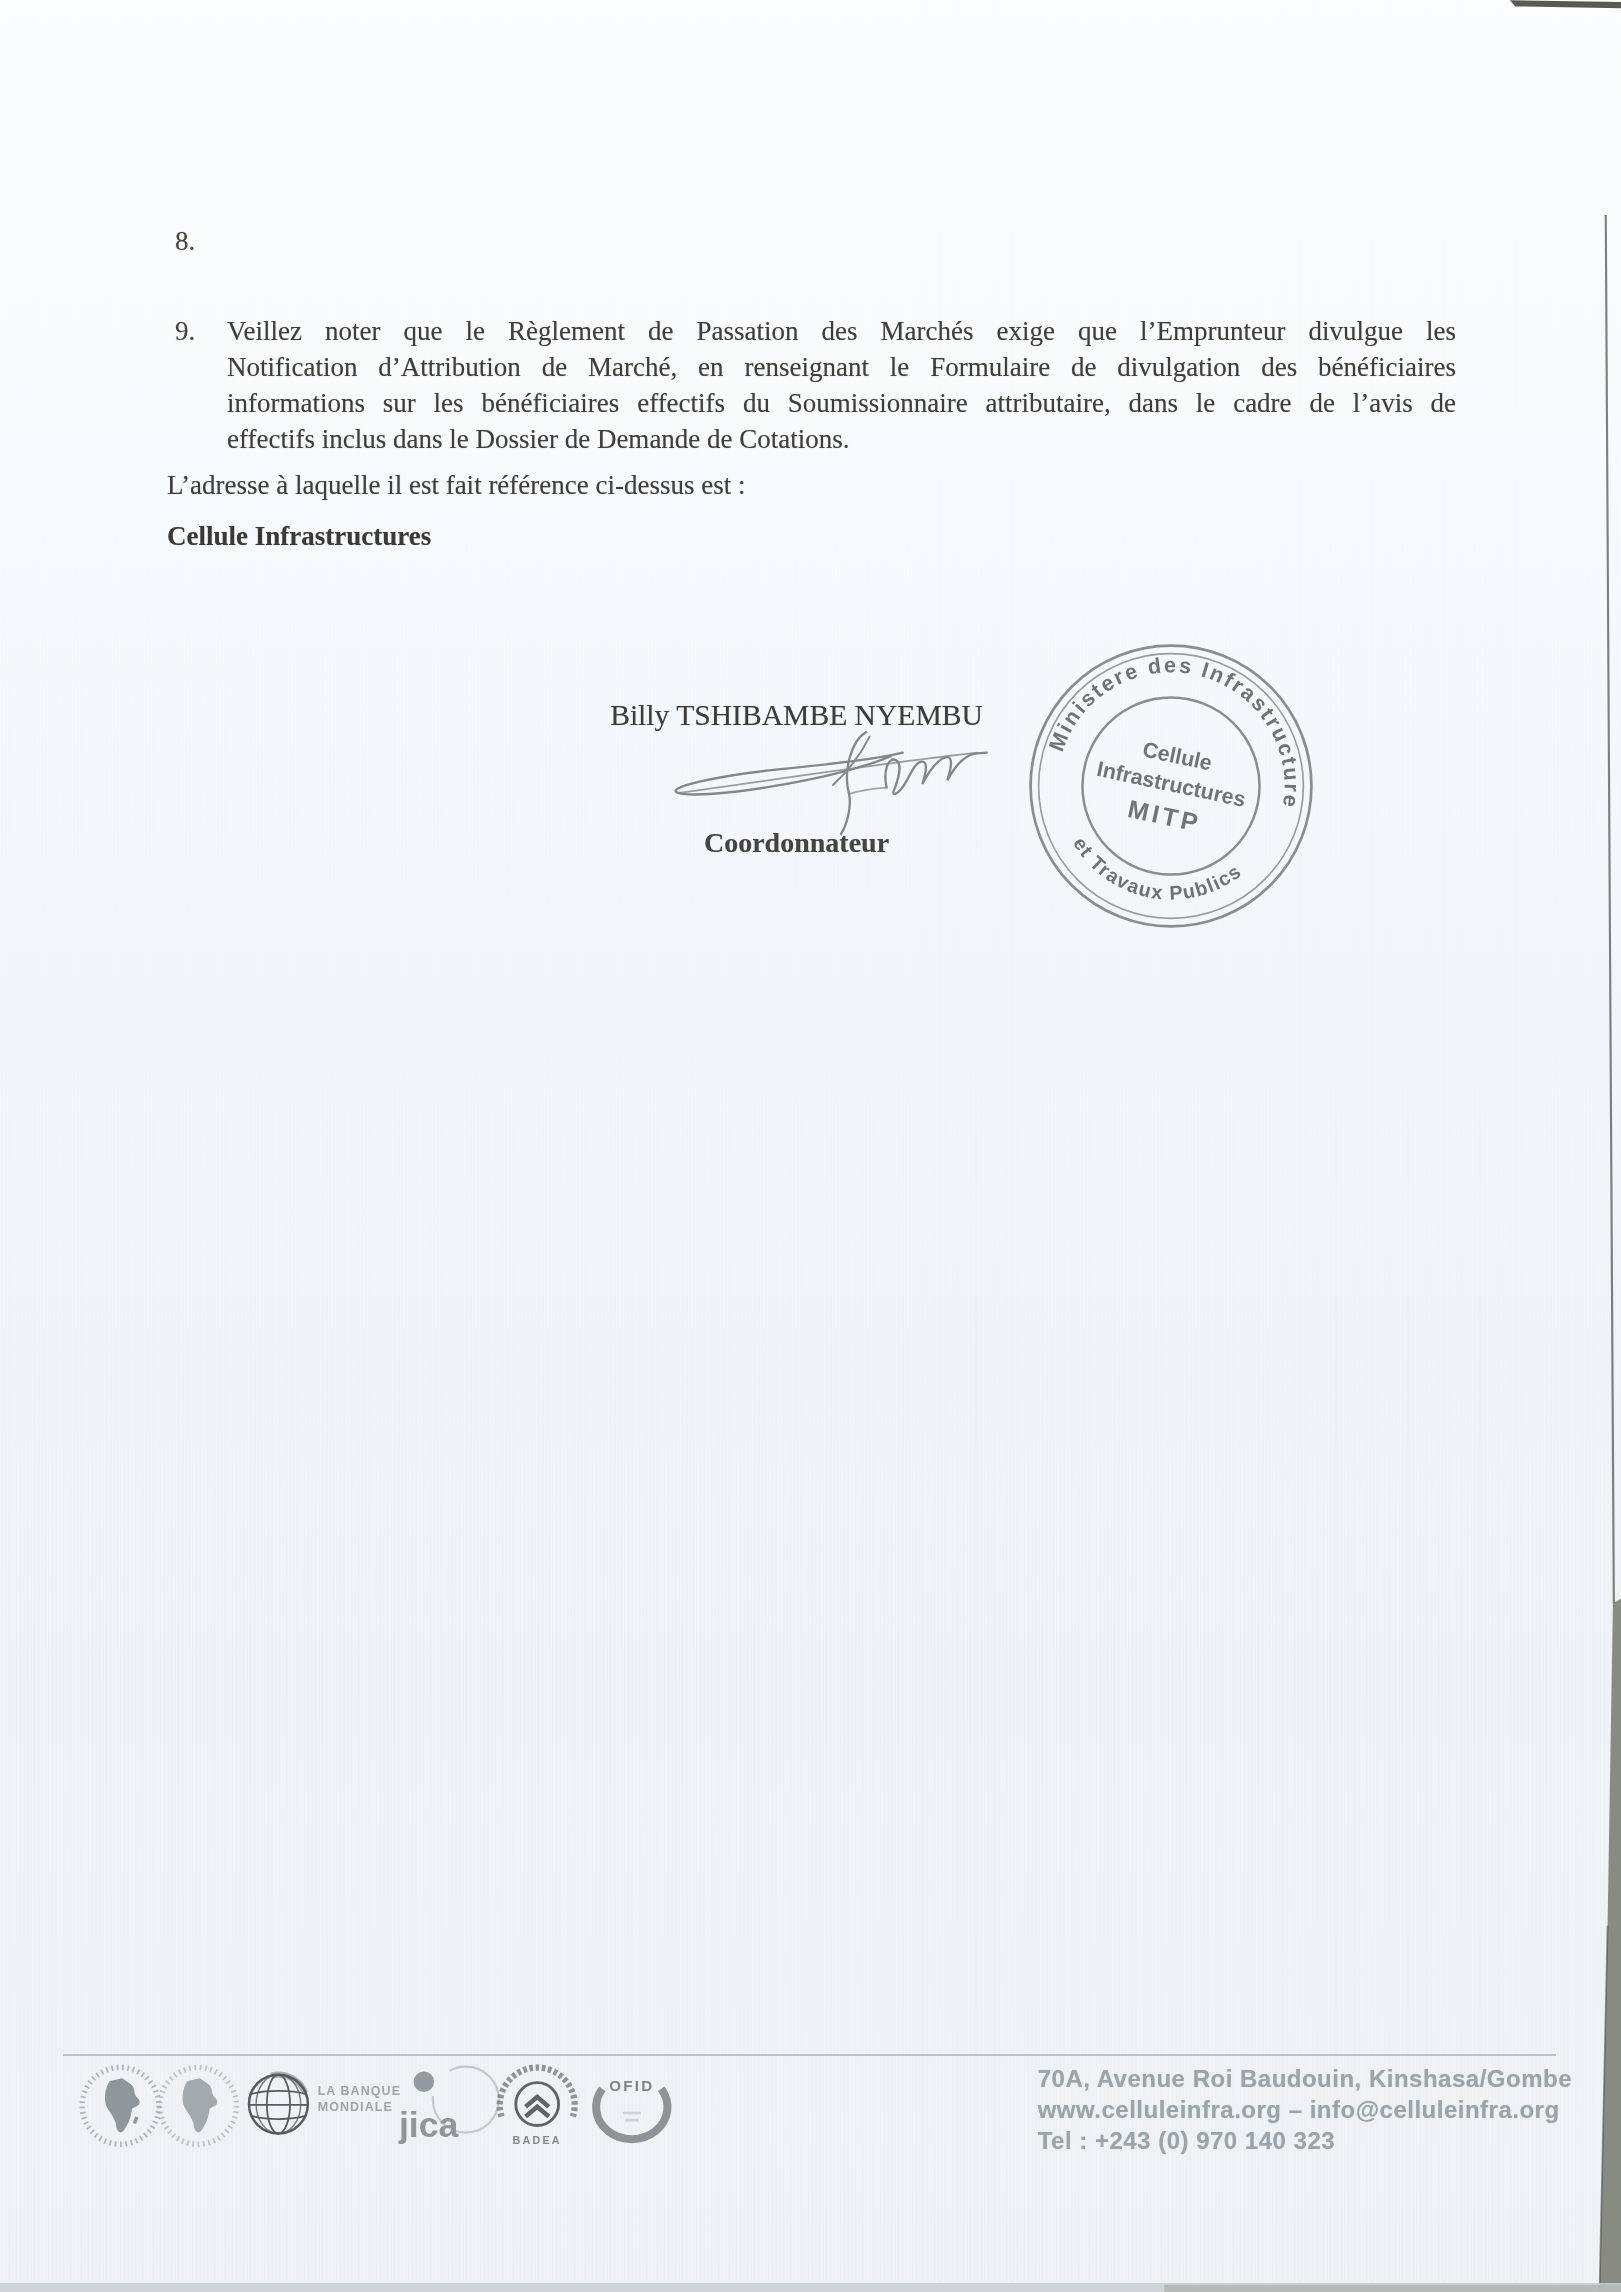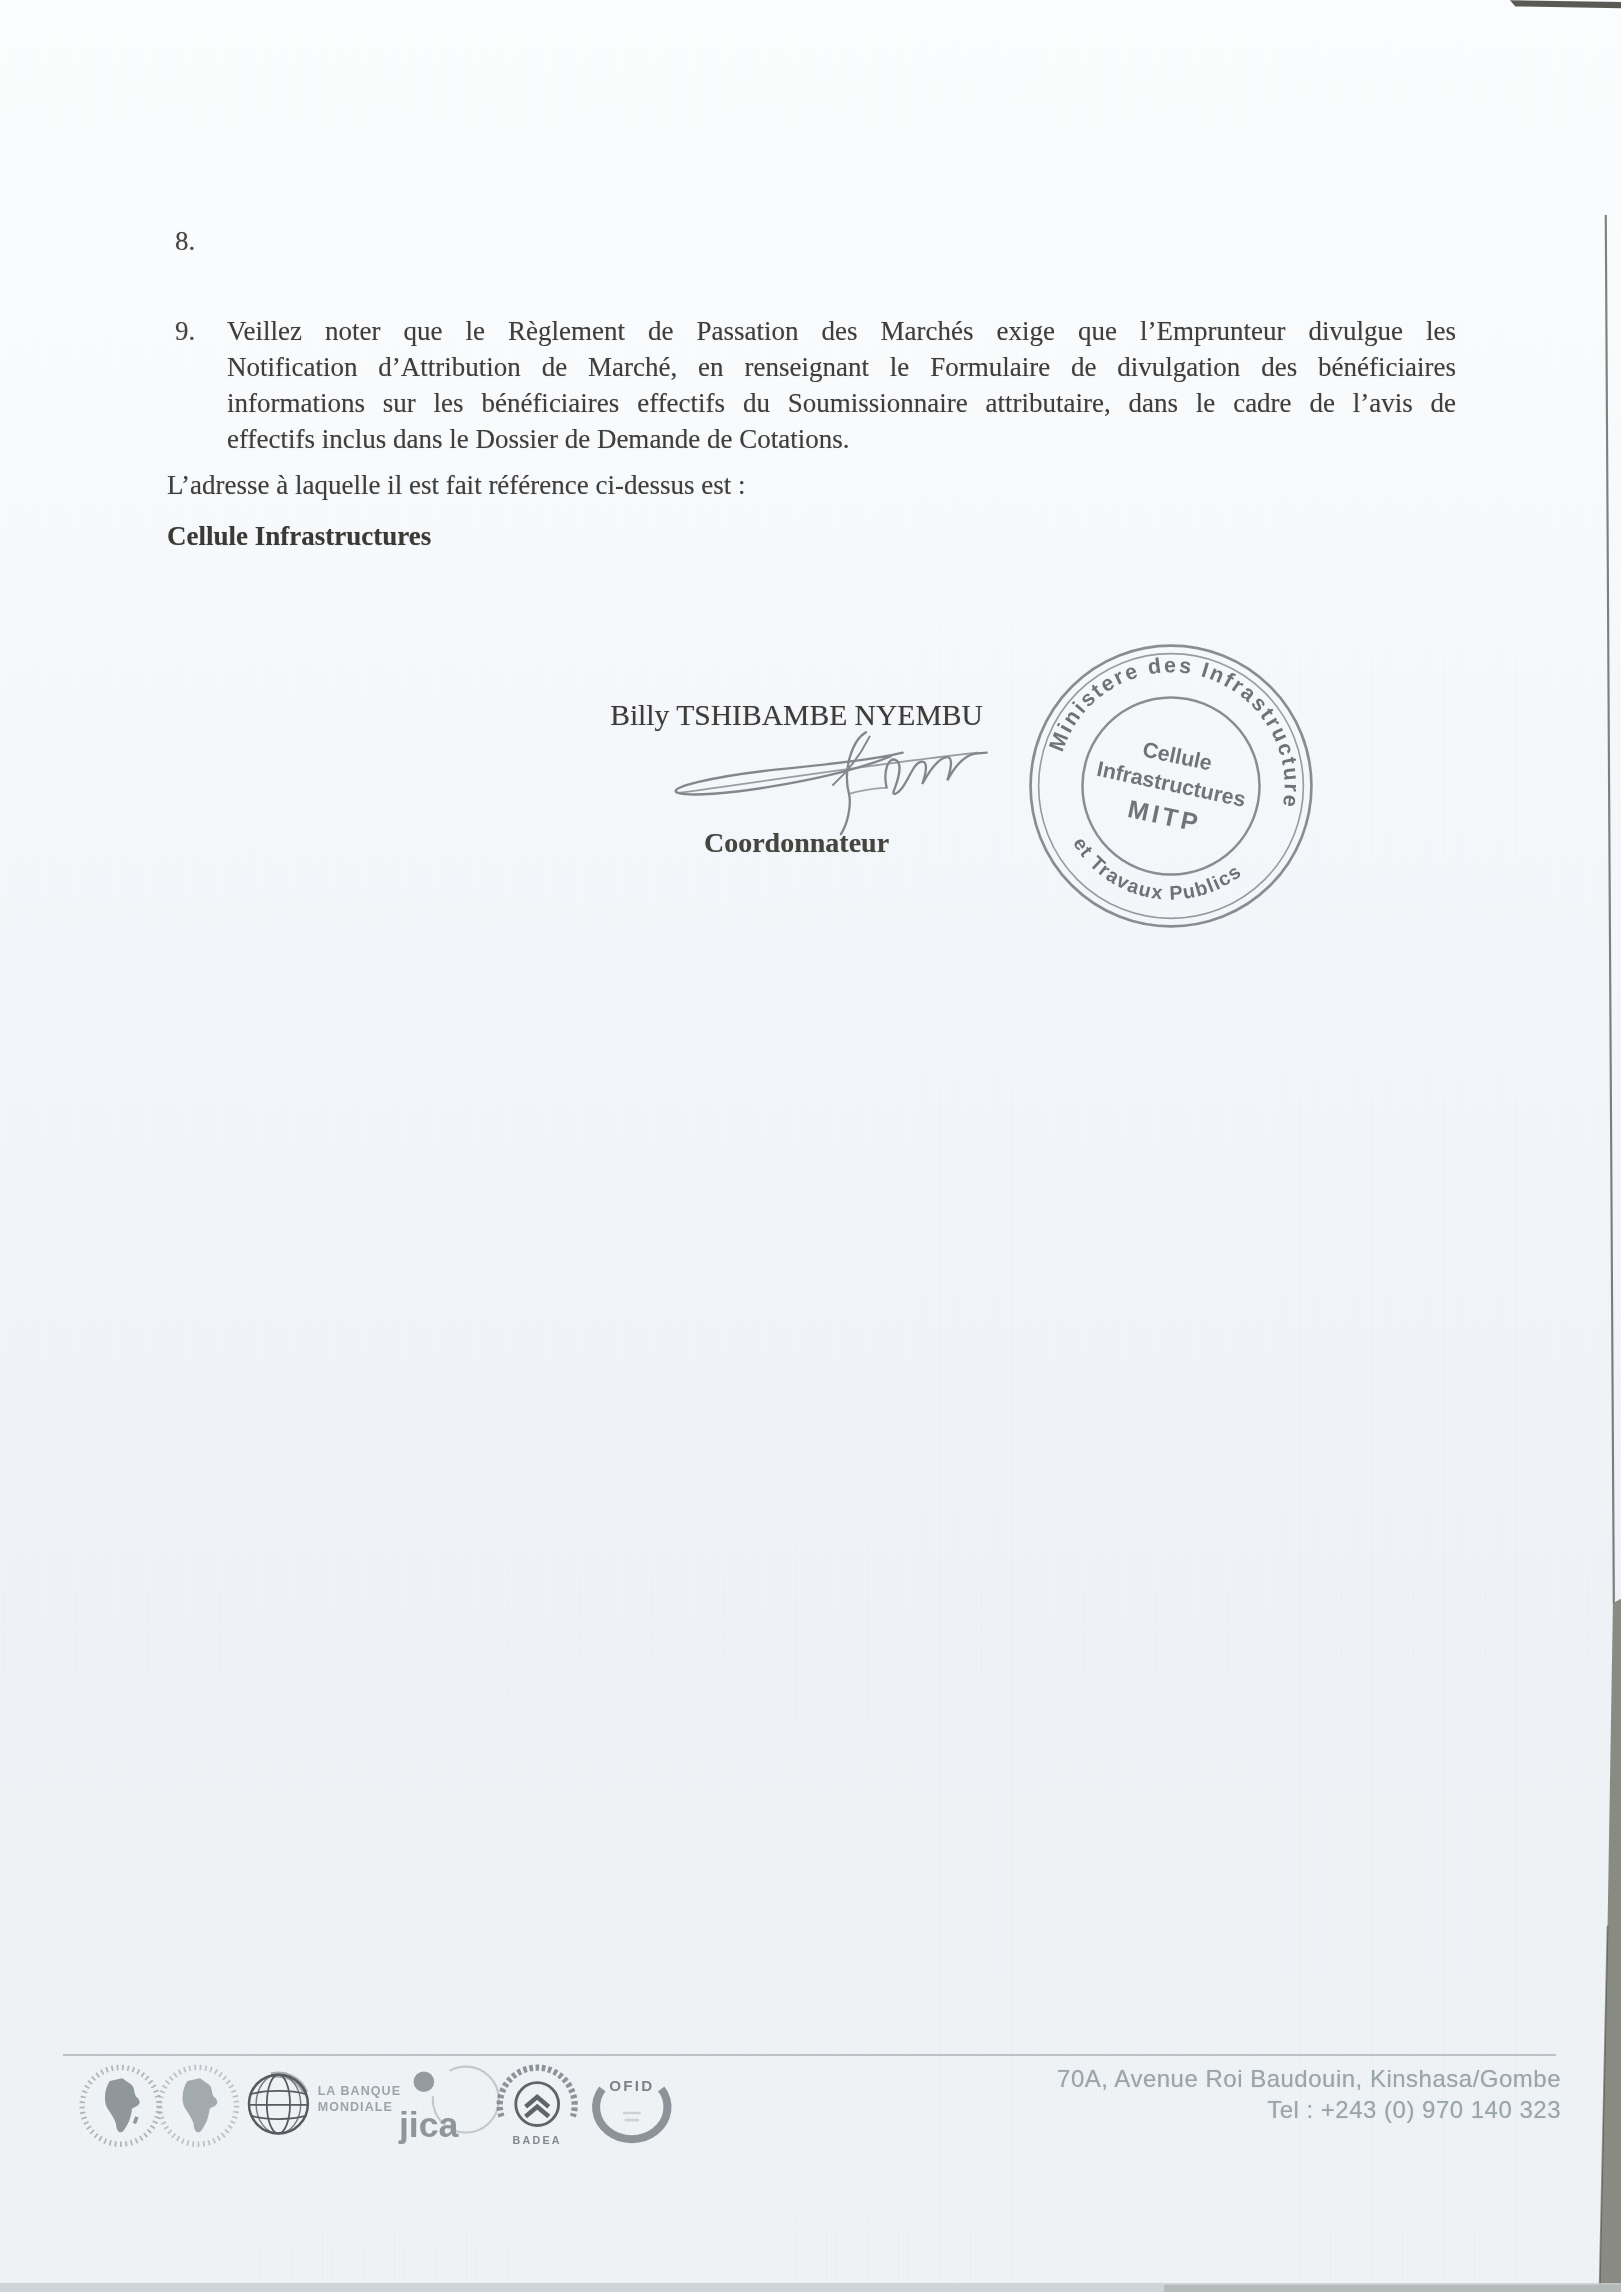--- a/index.html
+++ b/index.html
@@ -16,24 +16,24 @@
   .listnum{position:absolute;left:175px;width:40px;font-size:27px;line-height:36px;
     color:#47453f;text-shadow:0 0 0.9px rgba(64,62,59,.38);}
   .listbody{position:absolute;left:227px;width:1229px;}
   .jline{height:36px;text-align:justify;text-align-last:justify;overflow:hidden;white-space:nowrap;}
   .jline.last{text-align-last:left;}
   .addr{font-weight:bold;color:#3b3936;}
   .sig-name{position:absolute;left:528px;top:699px;width:537px;text-align:center;
     font-size:29.6px;font-weight:normal;color:#3e3c38;text-shadow:0 0 0.9px rgba(60,58,54,.4);}
   .sig-title{position:absolute;left:528px;top:827px;width:537px;text-align:center;
     font-size:28px;color:#46443f;text-shadow:0 0 0.9px rgba(64,62,59,.35);font-weight:bold;}
-  .footer-contact{position:absolute;right:60px;top:2063px;text-align:right;
+  .footer-contact{position:absolute;right:49px;top:2063px;
     font-family:"Liberation Sans","DejaVu Sans",sans-serif;
     font-size:24px;line-height:31px;color:#99a4ab;letter-spacing:0.5px;
-    text-shadow:0 0 0.9px rgba(150,160,168,.5);}
+    text-shadow:0 0 0.9px rgba(150,160,168,.5);font-weight:bold;}
   .footer-rule{position:absolute;left:63px;top:2054px;width:1493px;height:1.8px;
     background:rgba(108,118,124,.38);}
   .overlay{position:absolute;left:0;top:0;pointer-events:none;}
   .stampwrap{position:absolute;left:1010px;top:625px;width:322px;height:322px;opacity:.82;}
   .stamp-txt{font-family:"Liberation Sans","DejaVu Sans",sans-serif;font-weight:bold;}
   .sigwrap{position:absolute;left:618px;top:708px;width:555px;height:152px;opacity:.88;}
   .logos{position:absolute;left:63px;top:2055px;width:645px;height:116px;}
   .wbtxt{font-family:"Liberation Sans","DejaVu Sans",sans-serif;font-weight:bold;}
 </style>
 </head>
@@ -137,20 +137,21 @@
 
     <g transform="translate(636,57)">
       <path d="M -33,-19 A 40,36 0 1 0 33,-19" fill="none" stroke="#8d9398" stroke-width="9"></path>
       <text y="-17" text-anchor="middle" font-family="Liberation Sans, DejaVu Sans, sans-serif" font-weight="bold" font-size="17" letter-spacing="2.5" fill="#7d8388">OFID</text>
       <path d="M -10,8 L 10,8 M -8,16 L 8,16" stroke="#c6cbcf" stroke-width="3" opacity=".8"></path>
     </g>
   </svg>
 
   <div class="footer-contact">
     <div>70A, Avenue Roi Baudouin, Kinshasa/Gombe</div>
+    <div>www.celluleinfra.org – info@celluleinfra.org</div>
     <div>Tel : +243 (0) 970 140 323</div>
   </div>
 
   <svg class="overlay" width="1621" height="2293" viewBox="0 0 1810 2560">
     <path d="M 1686,0 L 1810,2 L 1810,9 L 1692,7 Z" fill="#3c3d35" opacity=".85"></path>
     <path d="M 1793,240 C 1796,720 1799,1320 1802,1790" stroke="#2e2f2c" stroke-width="2.4" fill="none" opacity=".6"></path>
     <path d="M 1801,1790 L 1810,1785 L 1810,2560 L 1786,2560 L 1795,2150 Z" fill="#6f7265" opacity=".8"></path>
     <path d="M 1795,2150 L 1786,2560" stroke="#43453c" stroke-width="2" opacity=".55" fill="none"></path>
     <rect x="0" y="2549" width="1810" height="11" fill="#c9cfd0" opacity=".85"></rect>
     <rect x="1300" y="2551" width="510" height="9" fill="#b2b8b6" opacity=".9"></rect>

